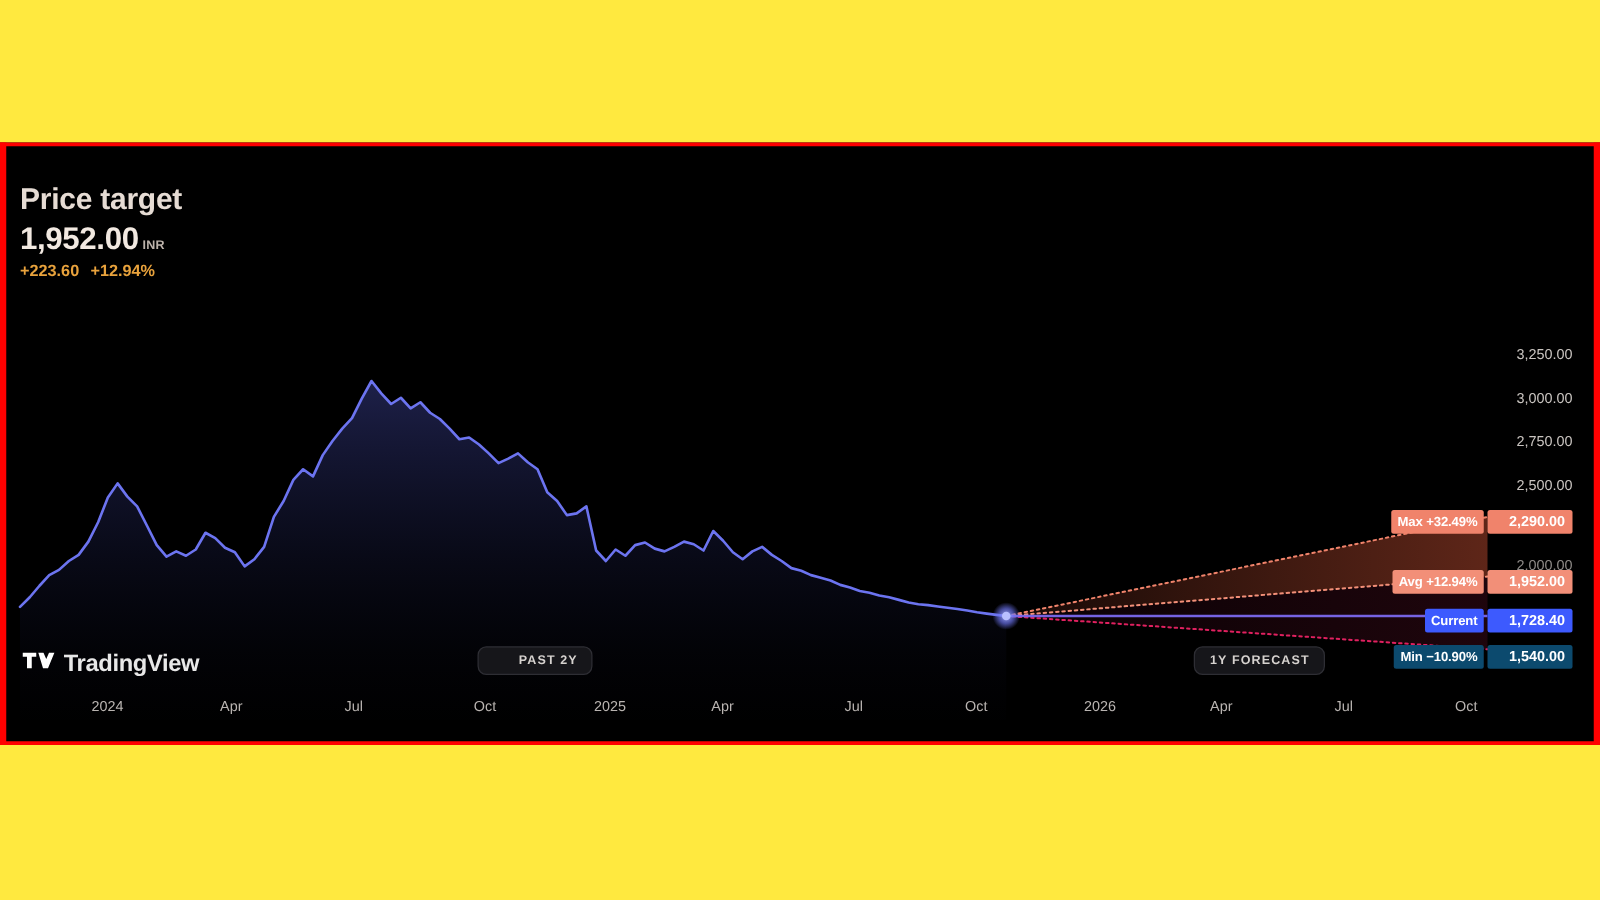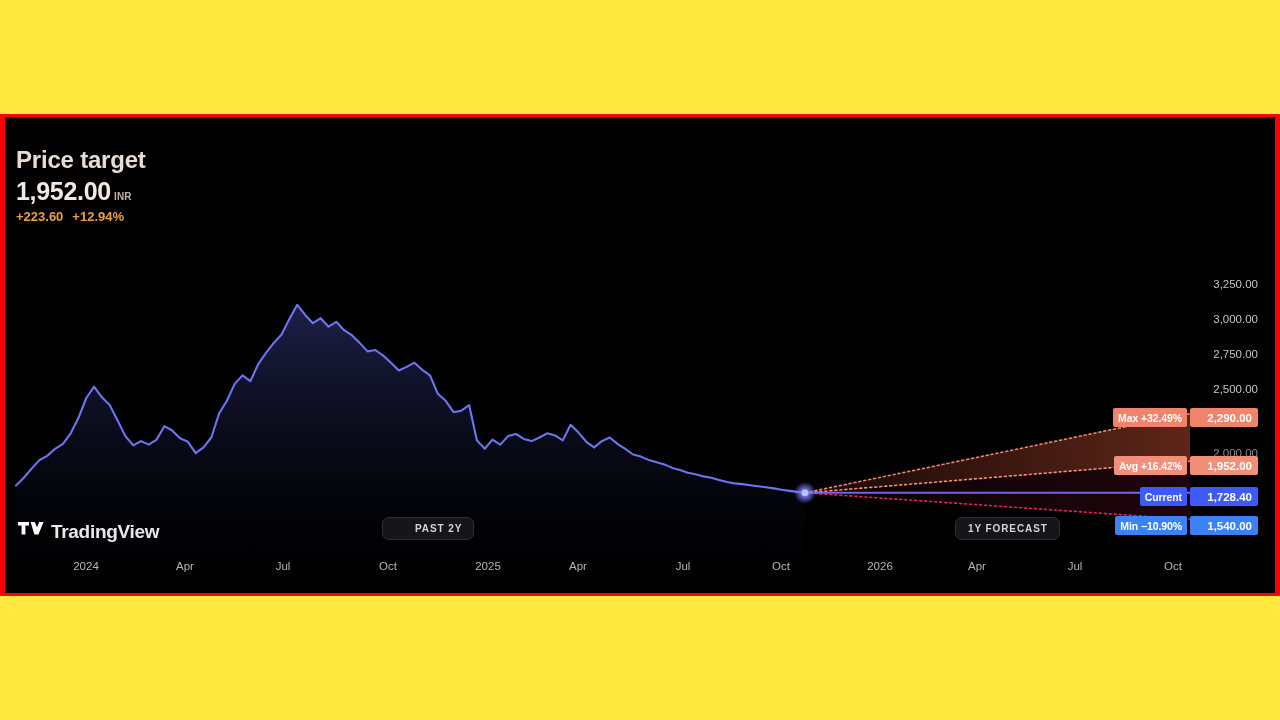--- a/index.html
+++ b/index.html
@@ -161,21 +161,21 @@
     padding: 0 6px;
     margin-left: 3px;
     border-radius: 2px;
     color: #ffffff;
     font-size: 11.5px;
     min-width: 56px;
   }
   .plabel.max .tag, .plabel.max .val { background: #f0836b; }
   .plabel.avg .tag, .plabel.avg .val { background: #f28f78; }
   .plabel.cur .tag, .plabel.cur .val { background: #3d5afe; }
-  .plabel.min .tag, .plabel.min .val { background: #3b82f6; }
+  .plabel.min .tag, .plabel.min .val { background: #0c4a6e; }
 
   
   #tvlogo {
     position: absolute;
     left: 18px;
     top: 404px;
     display: flex;
     align-items: center;
     gap: 7px;
     z-index: 25;
@@ -284,21 +284,21 @@
     <div class="xtick" style="left:880px;">2026</div>
     <div class="xtick" style="left:977px;">Apr</div>
     <div class="xtick" style="left:1075px;">Jul</div>
     <div class="xtick" style="left:1173px;">Oct</div>
 
     <div class="plabel max" style="right:22px; top:291px;">
       <span class="tag">Max +32.49%</span>
       <span class="val">2,290.00</span>
     </div>
     <div class="plabel avg" style="right:22px; top:339px;">
-      <span class="tag">Avg +16.42%</span>
+      <span class="tag">Avg +12.94%</span>
       <span class="val">1,952.00</span>
     </div>
     <div class="plabel cur" style="right:22px; top:370px;text-align:center;">
       <span class="tag">Current</span>
       <span class="val">1,728.40</span>
     </div>
     <div class="plabel min" style="right:22px; top:399px;">
       <span class="tag">Min −10.90%</span>
       <span class="val">1,540.00</span>
     </div>

